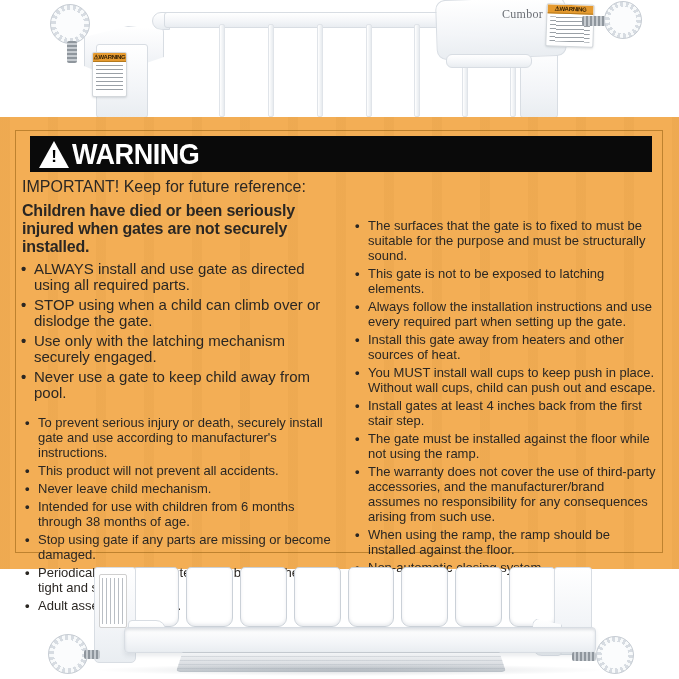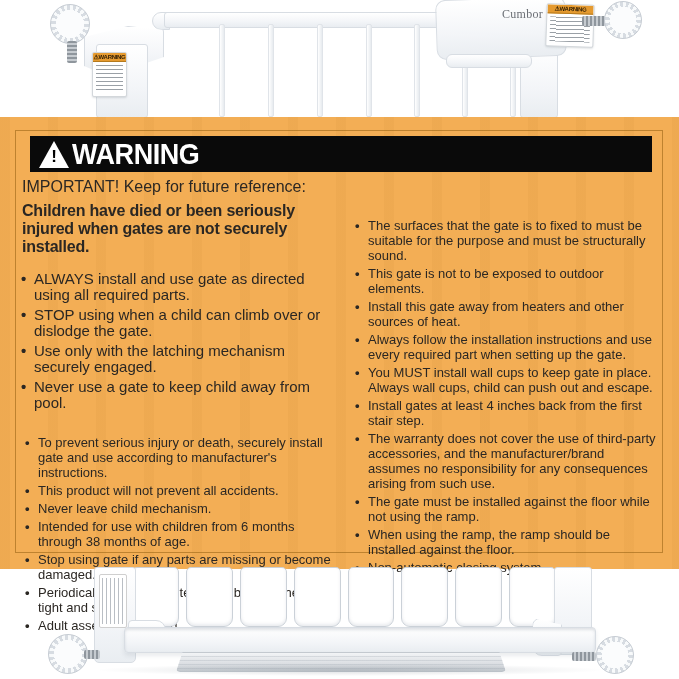--- a/index.html
+++ b/index.html
@@ -61,26 +61,26 @@
   .tri{position:relative;display:inline-block;width:0;height:0;margin-right:3px;
       border-left:15px solid transparent;border-right:15px solid transparent;
       border-bottom:27px solid #ffffff;}
   .tri .bang{position:absolute;left:-15px;top:5px;width:30px;text-align:center;
       color:#000;font-weight:bold;font-size:17px;line-height:22px;}
 
   .col{position:absolute;color:var(--body-text,#2b2723);}
   .col-left{left:22px;top:60px;width:309px;}
   .col-right{left:352px;top:85px;width:307px;margin-top:16px;}
   .intro{font-size:16px;line-height:19px;margin-bottom:6px;}
-  .alert{font-size:16px;line-height:18px;font-weight:bold;margin-bottom:15px;letter-spacing:-.2px;}
+  .alert{font-size:16px;line-height:18px;font-weight:bold;margin-bottom:5px;letter-spacing:-.2px;}
   ul{list-style:none;}
   ul.big{font-size:15px;line-height:16px;}
   ul.big li{position:relative;padding-left:12px;margin-bottom:4px;}
   ul.big li::before{content:"\2022";position:absolute;left:-1px;top:0;font-weight:bold;}
-  ul.sm{font-size:13px;line-height:15px;margin-top:24px;}
+  ul.sm{font-size:13px;line-height:15px;margin-top:14px;}
   ul.sm li{position:relative;padding-left:16px;margin-bottom:3px;}
   ul.sm li::before{content:"\2022";position:absolute;left:3px;top:0;font-weight:bold;}
   .col-right ul.sm{margin-top:0;}
 
   
   .openings{position:absolute;left:132px;top:567px;width:424px;height:60px;display:flex;gap:7px;}
   .opening{flex:1;background:#ffffff;border:1px solid #cbd1d8;border-radius:5px 5px 9px 9px;
       box-shadow:inset 0 -2px 3px rgba(170,180,190,.25);}
   .post-bl{left:94px;top:567px;width:42px;height:96px;border-radius:3px 3px 5px 5px;}
   .post-br{left:554px;top:567px;width:38px;height:88px;border-radius:3px 3px 5px 5px;}
@@ -164,27 +164,27 @@
         <li>Intended for use with children from 6 months through 38 months of age.</li>
         <li>Stop using gate if any parts are missing or become damaged.</li>
         <li>Periodically check all fasteners to be sure they are tight and secure.</li>
         <li>Adult assembly required.</li>
       </ul>
     </div>
 
     <div class="col col-right">
       <ul class="sm">
         <li>The surfaces that the gate is to fixed to must be suitable for the purpose and must be structurally sound.</li>
-        <li>This gate is not to be exposed to outdoor elements.</li>
+        <li>This gate is not to be exposed to latching elements.</li>
+        <li>Always follow the installation instructions and use every required part when setting up the gate.</li>
         <li>Install this gate away from heaters and other sources of heat.</li>
-        <li>Always follow the installation instructions and use every required part when setting up the gate.</li>
-        <li>You MUST install wall cups to keep gate in place. Always wall cups, child can push out and escape.</li>
+        <li>You MUST install wall cups to keep push in place. Without wall cups, child can push out and escape.</li>
         <li>Install gates at least 4 inches back from the first stair step.</li>
+        <li>The gate must be installed against the floor while not using the ramp.</li>
         <li>The warranty does not cover the use of third-party accessories, and the manufacturer/brand assumes no responsibility for any consequences arising from such use.</li>
-        <li>The gate must be installed against the floor while not using the ramp.</li>
         <li>When using the ramp, the ramp should be installed against the floor.</li>
         <li>Non-automatic closing system.</li>
       </ul>
     </div>
   </div>
 
   <div>
     <div class="openings">
       <div class="opening"></div>
       <div class="opening"></div>

